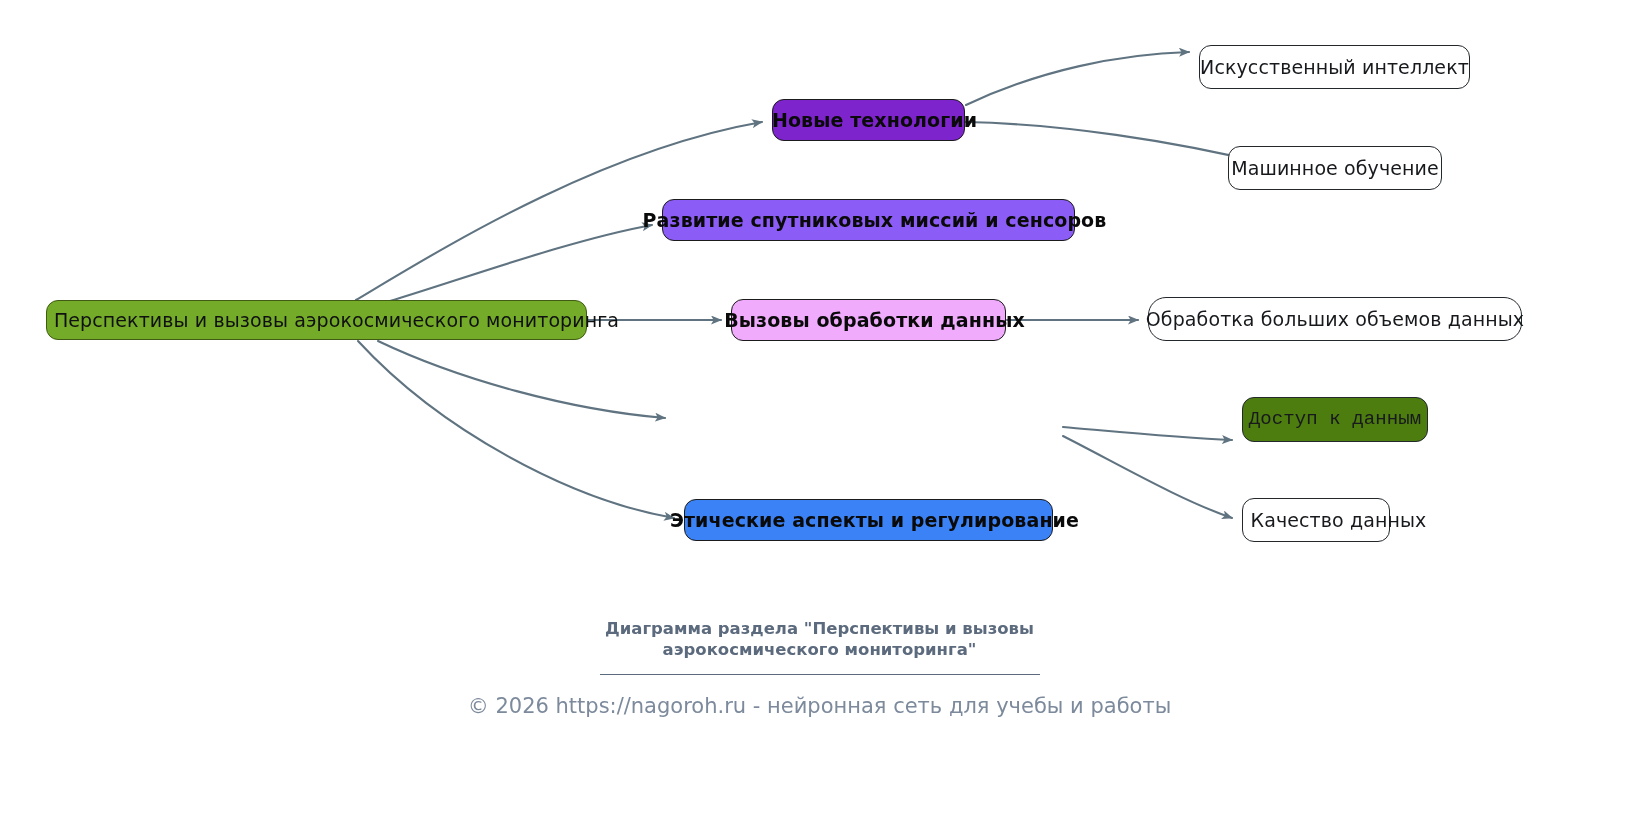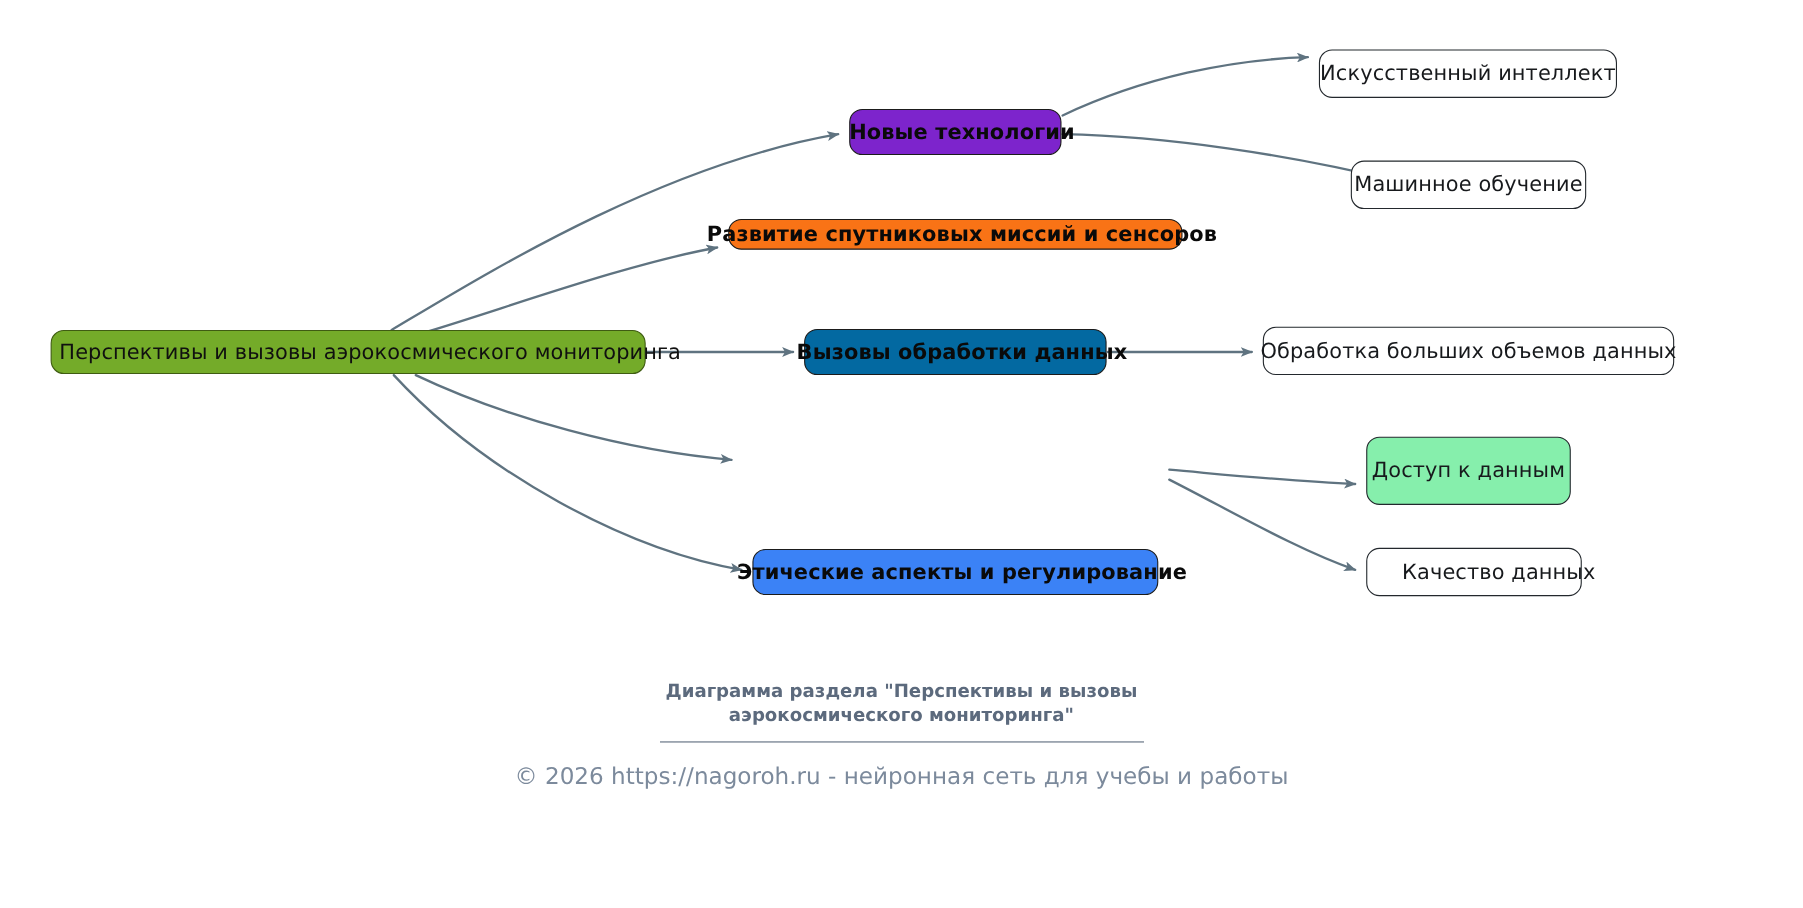--- a/index.html
+++ b/index.html
@@ -122,50 +122,50 @@
   </svg>
 
   <div class="node node-root" style="left: 46px; top: 300px; width: 541px; height: 40px; background: rgb(116, 171, 41); border-color: rgb(63, 92, 18); padding-left: 40px;">
     <span>Перспективы и вызовы аэрокосмического мониторинга</span>
   </div>
 
   <div class="node node-branch" style="left: 772px; top: 99px; width: 193px; height: 42px; background: rgb(125, 36, 204); border-color: rgb(27, 27, 27);">
     <span>Новые технологии</span>
   </div>
 
-  <div class="node node-branch" style="left: 662px; top: 199px; width: 413px; height: 28px; background: #f97316; border-color: rgb(27, 27, 27);">
+  <div class="node node-branch" style="left: 662px; top: 199px; width: 413px; height: 42px; background: #8b5cf6; border-color: rgb(27, 27, 27);">
     <span>Развитие спутниковых миссий и сенсоров</span>
   </div>
 
-  <div class="node node-branch" style="left: 731px; top: 299px; width: 275px; height: 42px; background: #0369a1; border-color: rgb(27, 27, 27);">
+  <div class="node node-branch" style="left: 731px; top: 299px; width: 275px; height: 42px; background: #f0abfc; border-color: rgb(27, 27, 27);">
     <span>Вызовы обработки данных</span>
   </div>
 
 
   <div class="node node-branch" style="left: 684px; top: 499px; width: 369px; height: 42px; background: #3b82f6; border-color: rgb(27, 27, 27);">
     <span>Этические аспекты и регулирование</span>
   </div>
 
   <div class="node node-leaf" style="left: 1228px; top: 146px; width: 214px; height: 44px; background: rgb(255, 255, 255); border-color: rgb(35, 40, 45);">
     <span>Машинное обучение</span>
   </div>
 
   <div class="node node-leaf" style="left: 1199px; top: 45px; width: 271px; height: 44px; background: rgb(255, 255, 255); border-color: rgb(35, 40, 45);">
     <span>Искусственный интеллект</span>
   </div>
 
-  <div class="node node-leaf" style="left: 1148px; top: 297px; width: 374px; height: 44px; background: rgb(255, 255, 255); border-color: rgb(35, 40, 45);">
+  <div class="node node-leaf" style="left: 1148px; top: 297px; width: 374px; height: 44px; background: rgb(255, 255, 255); border-color: rgb(35, 40, 45); border-radius: 18px;">
     <span>Обработка больших объемов данных</span>
   </div>
 
-  <div class="node node-leaf" style="left: 1242px; top: 397px; width: 186px; height: 62px; background: #86efac; border-color: rgb(35, 40, 45);">
+  <div class="node node-leaf" style="left: 1242px; top: 397px; width: 186px; height: 45px; background: #4d7c0f; border-color: rgb(35, 40, 45); font-family: Liberation Mono, monospace;">
     <span>Доступ к данным</span>
   </div>
 
-  <div class="node node-leaf" style="left: 1242px; top: 498px; width: 196px; height: 44px; background: rgb(255, 255, 255); border-color: rgb(35, 40, 45); padding-left: 45px;">
+  <div class="node node-leaf" style="left: 1242px; top: 498px; width: 148px; height: 44px; background: rgb(255, 255, 255); border-color: rgb(35, 40, 45); padding-left: 45px;">
     <span>Качество данных</span>
   </div>
 
   <div class="caption-block">
     <div class="caption-title" style="color: rgb(92, 106, 125);">
       <div>Диаграмма раздела "Перспективы и вызовы</div>
       <div>аэрокосмического мониторинга"</div>
     </div>
     <div class="caption-rule" style="border-top-color: rgb(92, 106, 125);"></div>
     <div class="caption-footer" style="color: rgb(124, 138, 156);">© 2026 https://nagoroh.ru - нейронная сеть для учебы и работы</div>

